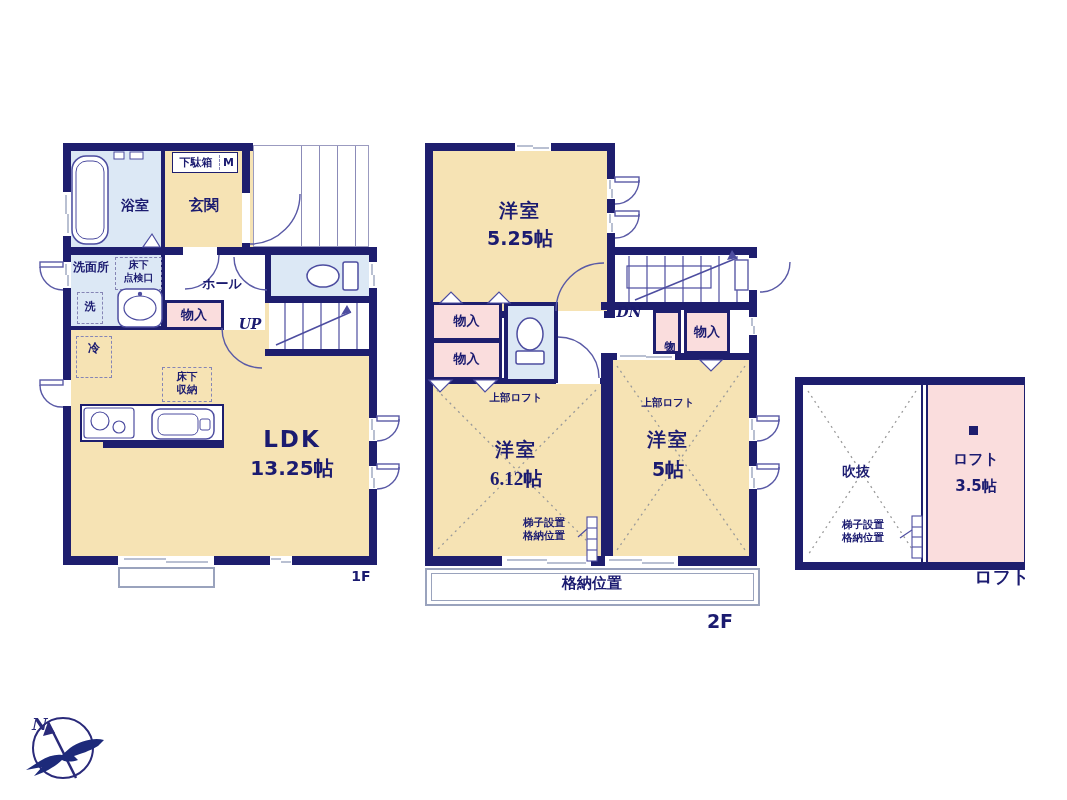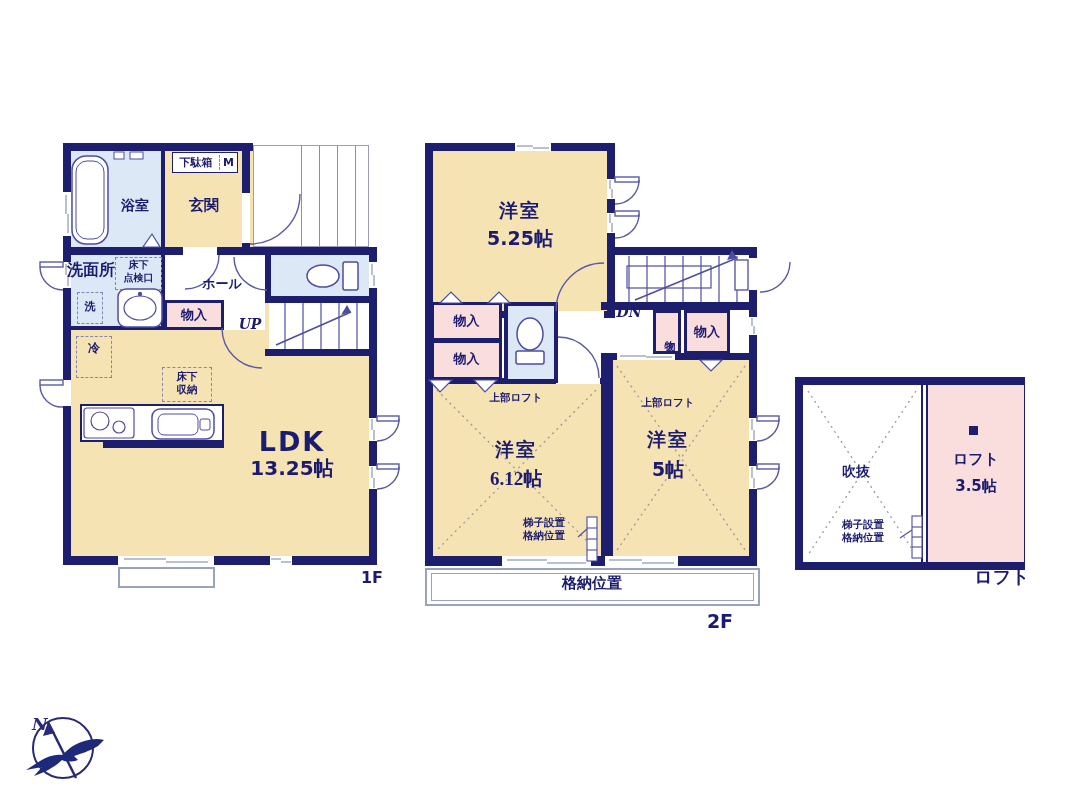--- a/index.html
+++ b/index.html
@@ -261,37 +261,37 @@
       <circle cx="63" cy="748" r="30" stroke="#2a2a7a" stroke-width="2" fill="none"></circle>
       <line x1="76" y1="778" x2="48" y2="722" stroke="#2a2a7a" stroke-width="2.5"></line>
       <polygon points="48,722 43,736 55,733" fill="#2a2a7a"></polygon>
       <path d="M26,770 L40,761 C48,756 56,754 62,755 L70,748 C80,741 94,737 104,740 L98,746 C90,751 80,754 74,756 L78,760 C72,762 66,762 62,760 C56,766 46,772 34,776 L42,767 Z" fill="#1d2a7a"></path>
       <text x="32" y="730" font-size="17" font-style="italic" font-weight="bold" fill="#2a2a7a" font-family="DejaVu Serif, serif">N</text>
     </g>
   </svg>
 
   <div class="lab" style="left:108px;top:197px;width:54px;font-size:14px;">浴室</div>
   <div class="lab" style="left:176px;top:196px;width:56px;font-size:15px;">玄関</div>
-  <div class="lab" style="left:67px;top:260px;width:48px;font-size:16px;">洗面所</div>
+  <div class="lab" style="left:67px;top:260px;width:48px;font-size:12px;">洗面所</div>
   <div class="lab lab2" style="left:116px;top:259px;width:45px;font-size:10px;">
     <span>床下</span><br>
     <span>点検口</span>
   </div>
   <div class="lab" style="left:79px;top:300px;width:22px;font-size:11px;">洗</div>
   <div class="lab" style="left:196px;top:276px;width:52px;font-size:13px;">ホール</div>
   <div class="lab" style="left:168px;top:307px;width:52px;font-size:13px;">物入</div>
   <div class="lab italic-serif" style="left:234px;top:316px;width:32px;font-size:14px;">UP</div>
   <div class="lab" style="left:82px;top:341px;width:24px;font-size:12px;">冷</div>
   <div class="lab lab2" style="left:164px;top:370px;width:46px;font-size:10.5px;">
     <span>床下</span><br>
     <span>収納</span>
   </div>
-  <div class="lab" style="left:234px;top:426px;width:116px;font-size:27px;letter-spacing:2px;">LDK</div>
+  <div class="lab" style="left:234px;top:426px;width:116px;font-size:23px;letter-spacing:2px;">LDK</div>
   <div class="lab" style="left:234px;top:456px;width:116px;font-size:20px;">13.25帖</div>
-  <div class="lab" style="left:352px;top:568px;width:40px;font-size:16px;">1F</div>
+  <div class="lab" style="left:341px;top:568px;width:40px;font-size:14px;">1F</div>
 
   <div class="lab" style="left:462px;top:199px;width:116px;font-size:19px;letter-spacing:2px;">洋室</div>
   <div class="lab" style="left:462px;top:227px;width:116px;font-size:19px;">5.25帖</div>
   <div class="lab" style="left:441px;top:313px;width:51px;font-size:13px;">物入</div>
   <div class="lab" style="left:441px;top:351px;width:51px;font-size:13px;">物入</div>
   <div class="lab vert" style="left:658px;top:314px;width:18px;height:38px;font-size:11px;">物入</div>
   <div class="lab" style="left:687px;top:324px;width:40px;font-size:13px;">物入</div>
   <div class="lab italic-serif" style="left:612px;top:304px;width:34px;font-size:14px;">DN</div>
   <div class="lab" style="left:476px;top:391px;width:80px;font-size:10.5px;">上部ロフト</div>
   <div class="lab" style="left:628px;top:396px;width:80px;font-size:10.5px;">上部ロフト</div>

